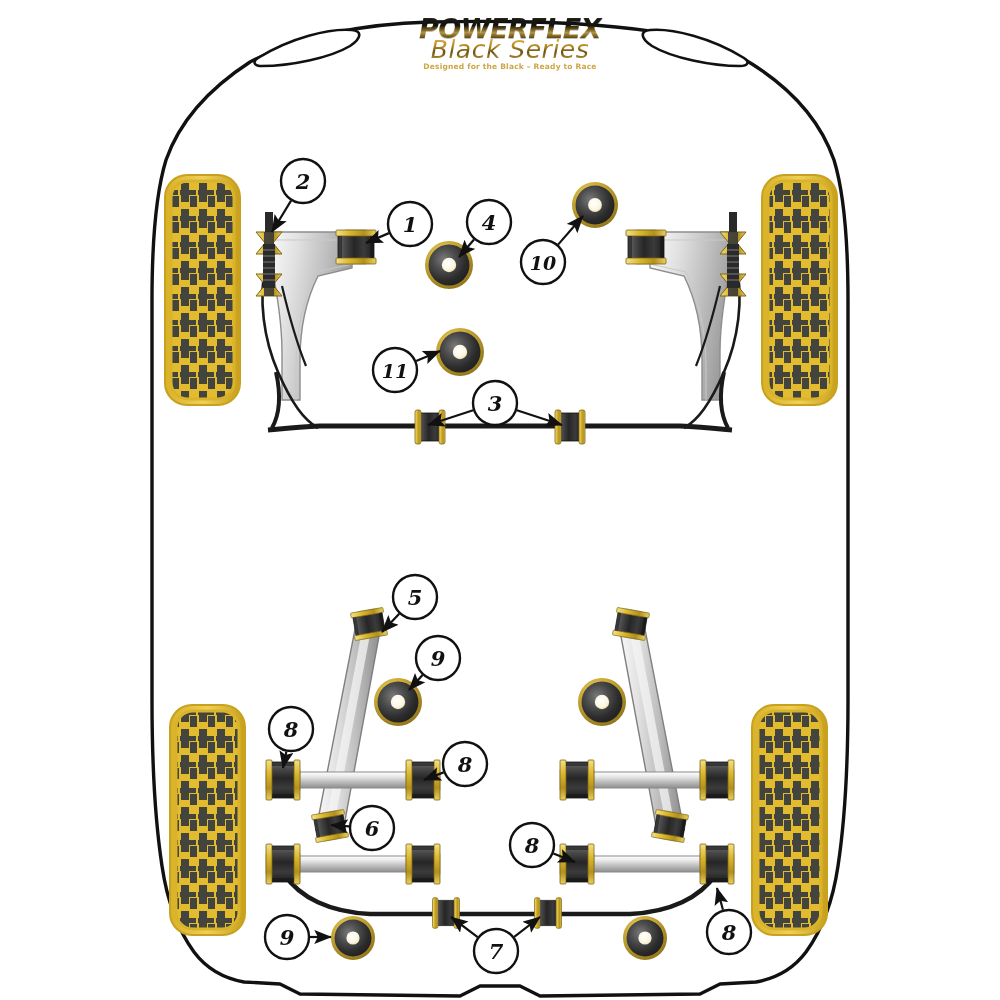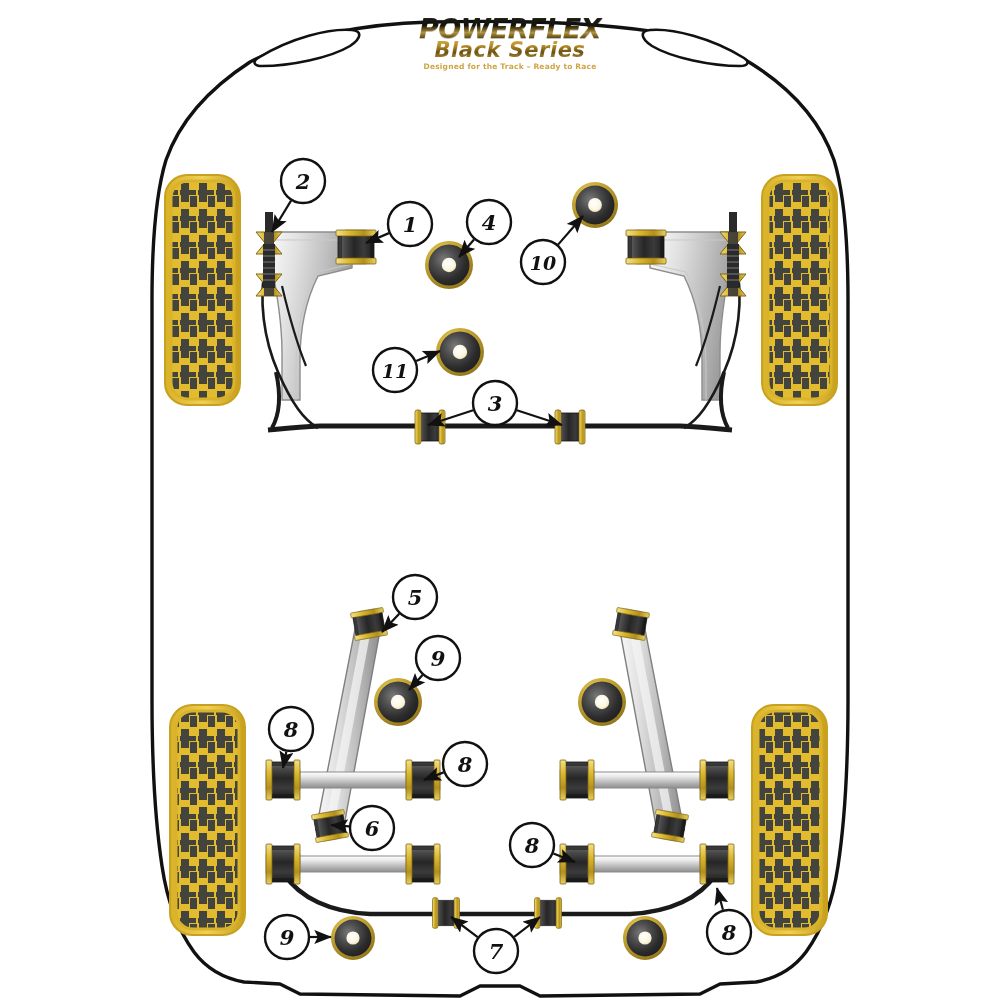--- a/index.html
+++ b/index.html
@@ -15,21 +15,21 @@
     font-size:27px;letter-spacing:-0.5px;
     color:#1b1b14;
     background:linear-gradient(180deg,#2b2b22 0%,#1a1a12 38%,#9c7c23 52%,#e6c463 62%,#8a6d1c 78%,#2b2b22 100%);
     -webkit-background-clip:text;background-clip:text;
     -webkit-text-fill-color:transparent;
     line-height:30px;
     text-shadow:0 1px 0 rgba(0,0,0,.25);
   }
   .logo-sub{
     font-family:"DejaVu Sans",sans-serif;
-    font-weight:bold;font-style:italic;font-size:21px;
+    font-weight:normal;font-style:italic;font-size:25px;
     margin-top:-5px;line-height:22px;letter-spacing:.5px;
     background:linear-gradient(180deg,#d9ae46 0%,#b98d25 30%,#6a5114 60%,#c9a03a 100%);
     -webkit-background-clip:text;background-clip:text;
     -webkit-text-fill-color:transparent;
   }
   .logo-tag{
     font-family:"DejaVu Sans",sans-serif;
     font-weight:bold;font-size:7.5px;letter-spacing:.2px;
     color:#cda544;margin-top:1px;line-height:9px;
   }
@@ -485,17 +485,17 @@
           <circle cx="395" cy="370" r="22" fill="#ffffff" stroke="#111" stroke-width="2.4"></circle>
           <text x="395" y="370.5" text-anchor="middle" dominant-baseline="central" font-family="&quot;DejaVu Serif&quot;, serif" font-size="19" font-weight="bold" font-style="italic" fill="#111">11</text>
         </g>
       </g>
   </svg>
 
   <div class="logo-wrap">
     <div class="logo-plate"></div>
     <div class="logo-main">POWERFLEX</div>
     <div class="logo-sub">Black Series</div>
-    <div class="logo-tag">Designed for the Track – Ready to Race</div>
+    <div class="logo-tag">Designed for the Black – Ready to Race</div>
   </div>
 
 
 </div>
 
 </body></html>

